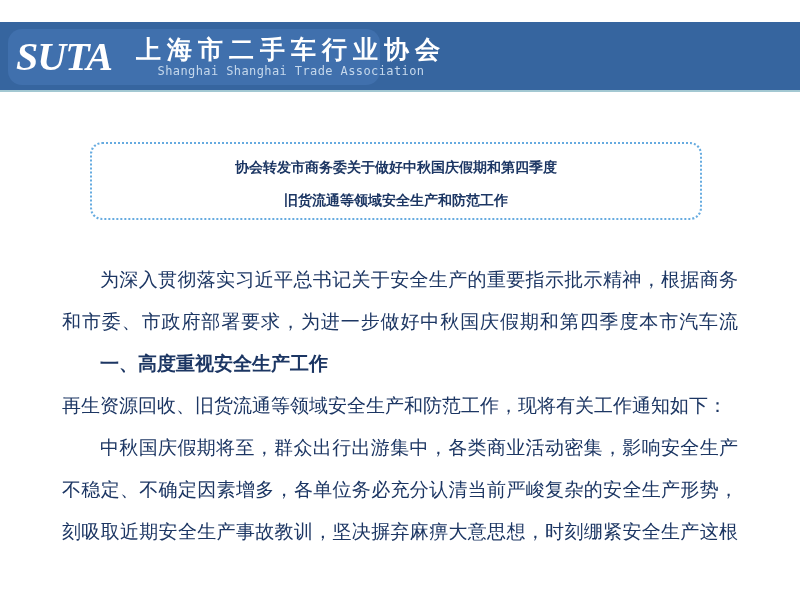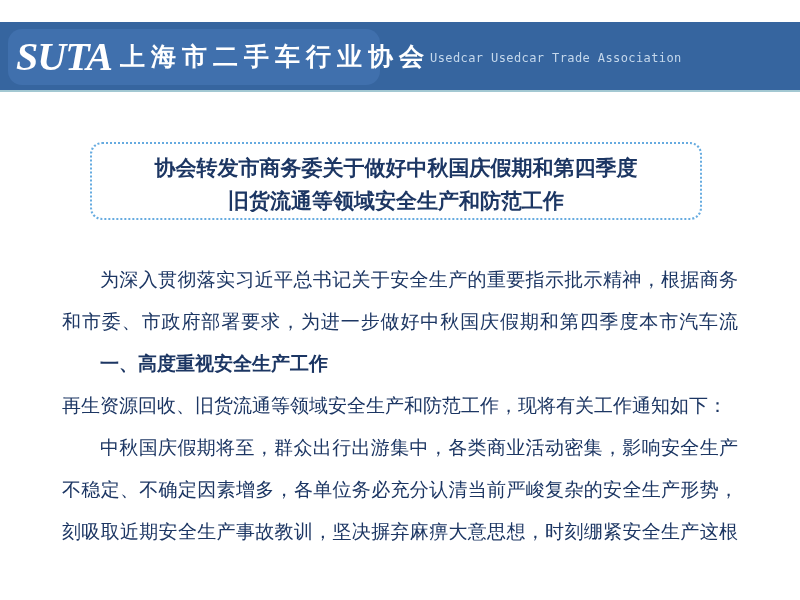--- a/index.html
+++ b/index.html
@@ -3,43 +3,43 @@
 <meta charset="utf-8">
 <style>
   html,body{margin:0;padding:0;background:#ffffff;width:800px;height:600px;overflow:hidden;
     font-family:"Liberation Sans",sans-serif;}
   .banner{position:absolute;left:0;top:22px;width:800px;height:68px;background:#36659F;
     border-bottom:2px solid #A3C8D2;}
   .logo-block{position:absolute;left:8px;top:7px;width:372px;height:56px;background:#4070AD;
     display:flex;align-items:center;padding-left:8px;box-sizing:border-box;border-radius:14px;}
   .suta{font-family:"Liberation Serif",serif;font-style:italic;font-weight:bold;
     color:#ffffff;font-size:40px;letter-spacing:-1px;line-height:1;}
-  .org-names{margin-left:8px;display:flex;flex-direction:row;align-items:center;}
+  .org-names{margin-left:24px;display:flex;flex-direction:column;align-items:center;}
   .org-cn{color:#ffffff;font-size:25px;font-weight:bold;letter-spacing:6px;line-height:1.1;
     white-space:nowrap;}
   .org-en{color:#C5D8EC;font-size:12px;font-family:"DejaVu Sans Mono",monospace;
     letter-spacing:0.4px;white-space:nowrap;margin-top:1px;}
   .title-box{position:absolute;left:90px;top:142px;width:612px;height:78px;box-sizing:border-box;
     border:2px dotted #66ABE0;border-radius:12px;text-align:center;padding-top:7px;}
-  .title-line{font-size:21px;font-weight:bold;color:#1C3663;line-height:33px;white-space:nowrap;}
+  .title-line{font-size:14px;font-weight:bold;color:#1C3663;line-height:33px;white-space:nowrap;}
   .content{position:absolute;left:62px;top:259px;width:676px;color:#1C3663;font-size:19px;}
   .line{height:42px;line-height:42px;overflow:hidden;}
   .line.j{text-align:justify;text-align-last:justify;}
   .line.indent{text-indent:38px;}
   .line.bold{font-weight:bold;}
 </style>
 </head>
 <body>
 
 <div class="banner">
   <div class="logo-block">
     <span class="suta">SUTA</span>
     <div class="org-names">
       <div class="org-cn">上海市二手车行业协会</div>
-      <div class="org-en">Usedcar Usedcar Trade Association</div>
+      <div class="org-en">Shanghai Shanghai Trade Association</div>
     </div>
   </div>
 </div>
 
 <div class="title-box">
   <div class="title-line">协会转发市商务委关于做好中秋国庆假期和第四季度</div>
   <div class="title-line">旧货流通等领域安全生产和防范工作</div>
 </div>
 
 <div class="content">

